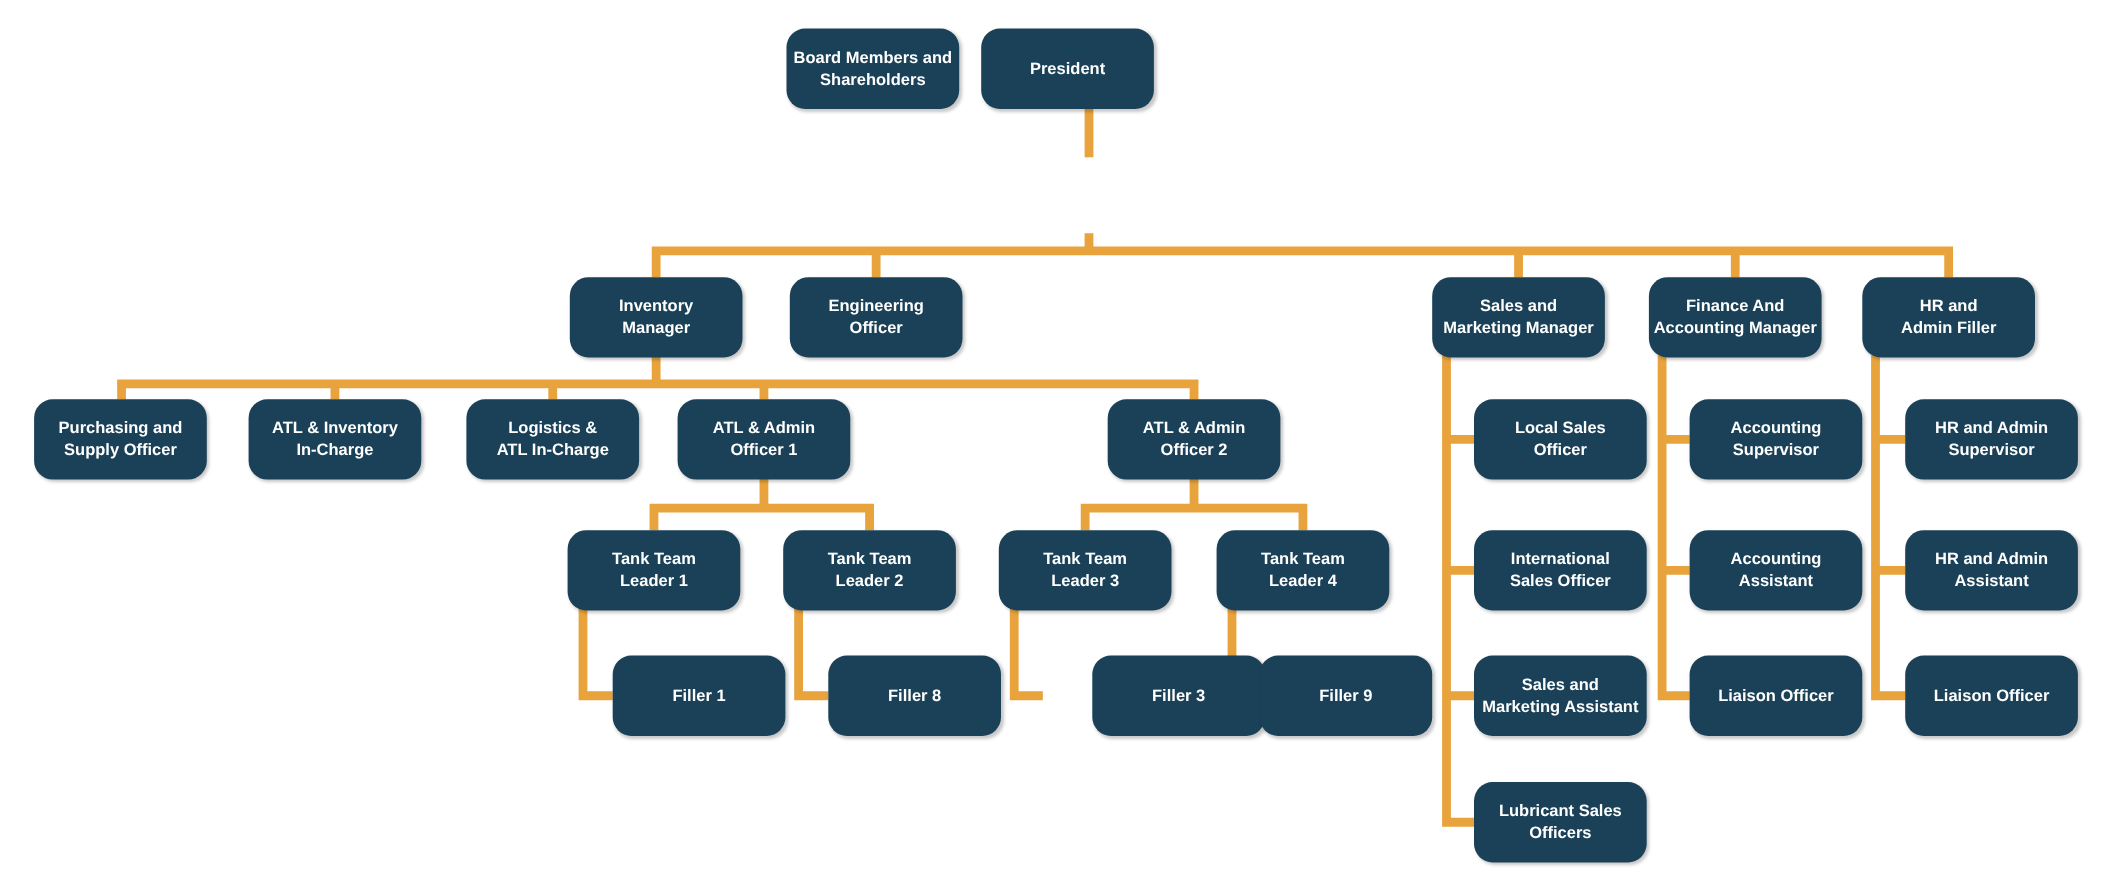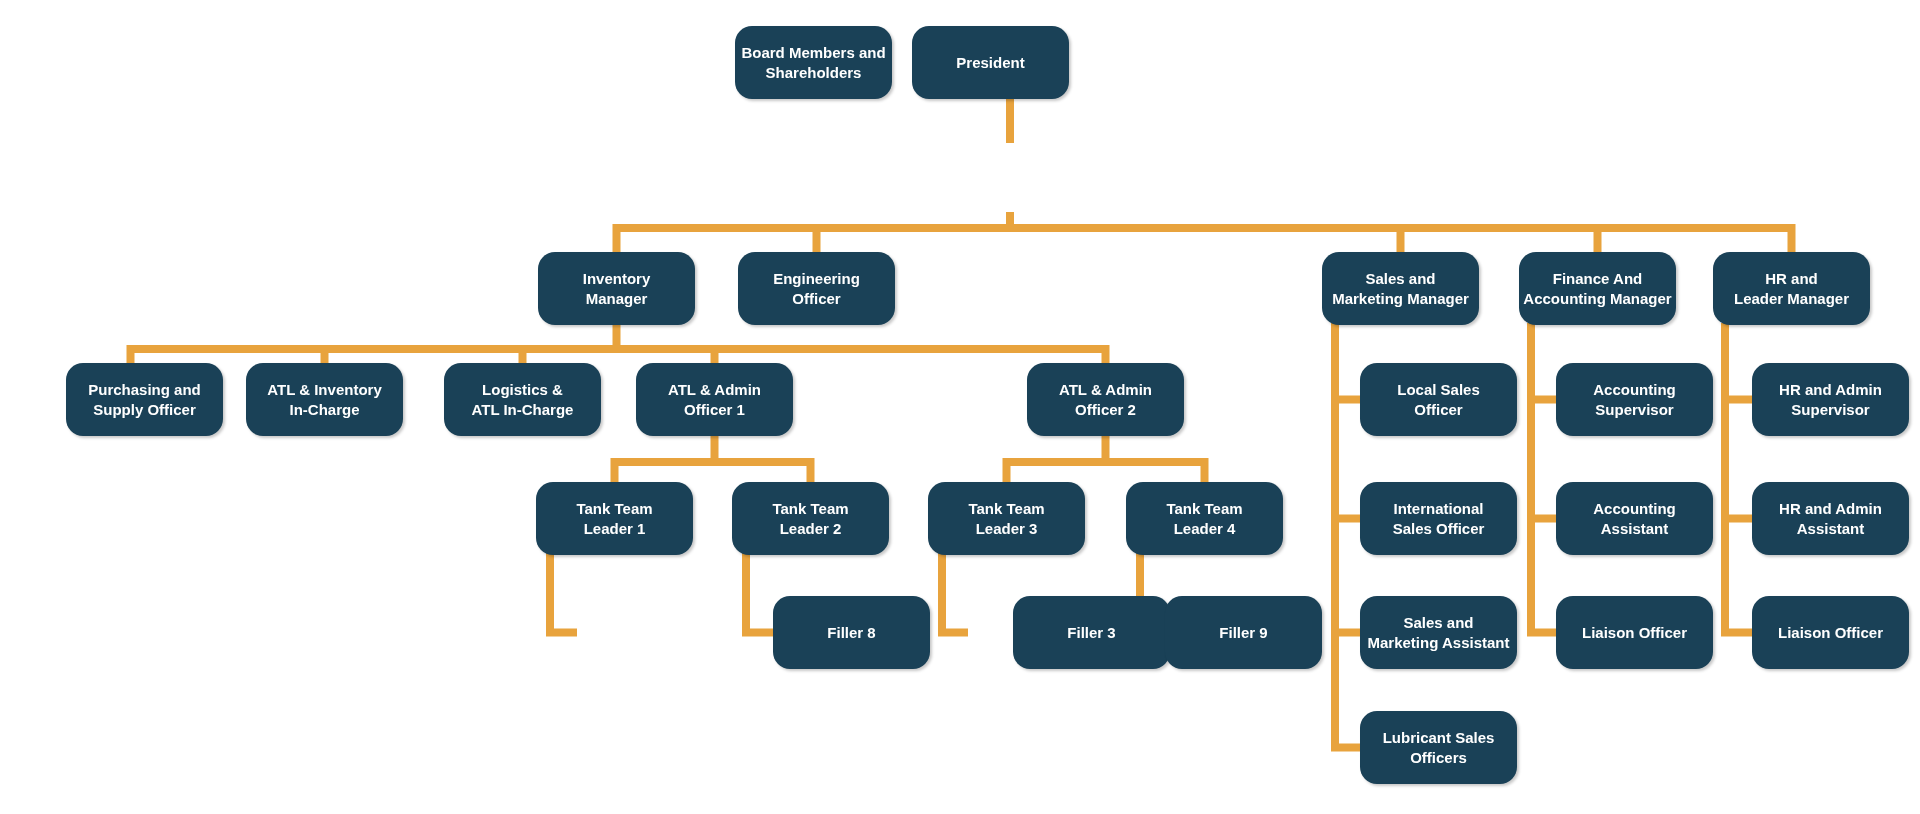--- a/index.html
+++ b/index.html
@@ -9,21 +9,20 @@
     width: 1920px;
     height: 814px;
     overflow: hidden;
   }
   #canvas {
     position: relative;
     width: 1596px;
     height: 814px;
     background: #ffffff;
     font-family: "Liberation Sans", sans-serif;
-    margin-left: 20px;
   }
   #connector-layer {
     position: absolute;
     left: 0;
     top: 0;
     z-index: 1;
   }
   .conn {
     fill: none;
     stroke: var(--connector-color, #e8a33d);
@@ -94,24 +93,24 @@
   <div class="node" style="left:1302px; top:252px">
     <span class="lbl">Sales and
 Marketing Manager</span>
   </div>
   <div class="node" style="left:1499px; top:252px">
     <span class="lbl">Finance And
 Accounting Manager</span>
   </div>
   <div class="node" style="left:1693px; top:252px">
     <span class="lbl">HR and
-Leader Manager</span>
-  </div>
-
-  <div class="node" style="left:46px; top:363px">
+Admin Filler</span>
+  </div>
+
+  <div class="node" style="left:31px; top:363px">
     <span class="lbl">Purchasing and
 Supply Officer</span>
   </div>
   <div class="node" style="left:226px; top:363px">
     <span class="lbl">ATL &amp; Inventory
 In-Charge</span>
   </div>
   <div class="node" style="left:424px; top:363px">
     <span class="lbl">Logistics &amp;
 ATL In-Charge</span>
@@ -135,20 +134,23 @@
   </div>
   <div class="node" style="left:908px; top:482px">
     <span class="lbl">Tank Team
 Leader 3</span>
   </div>
   <div class="node" style="left:1106px; top:482px">
     <span class="lbl">Tank Team
 Leader 4</span>
   </div>
 
+  <div class="node" style="left:557px; top:596px">
+    <span class="lbl">Filler 1</span>
+  </div>
   <div class="node" style="left:753px; top:596px">
     <span class="lbl">Filler 8</span>
   </div>
   <div class="node" style="left:993px; top:596px">
     <span class="lbl">Filler 3</span>
   </div>
   <div class="node" style="left:1145px; top:596px">
     <span class="lbl">Filler 9</span>
   </div>
 

